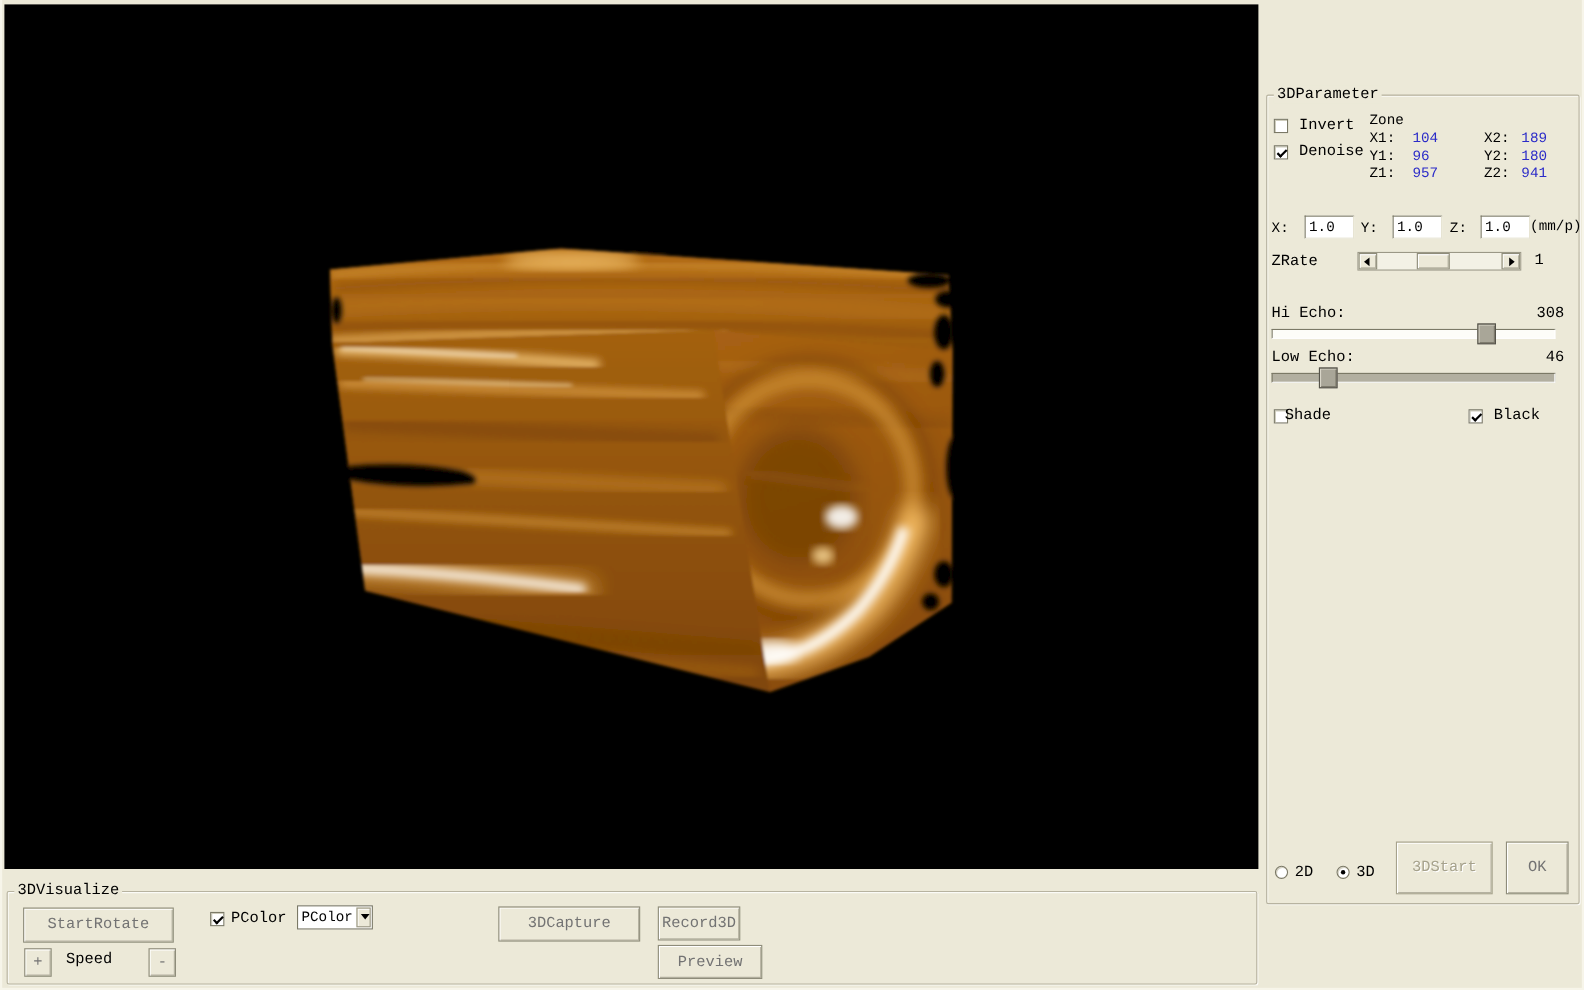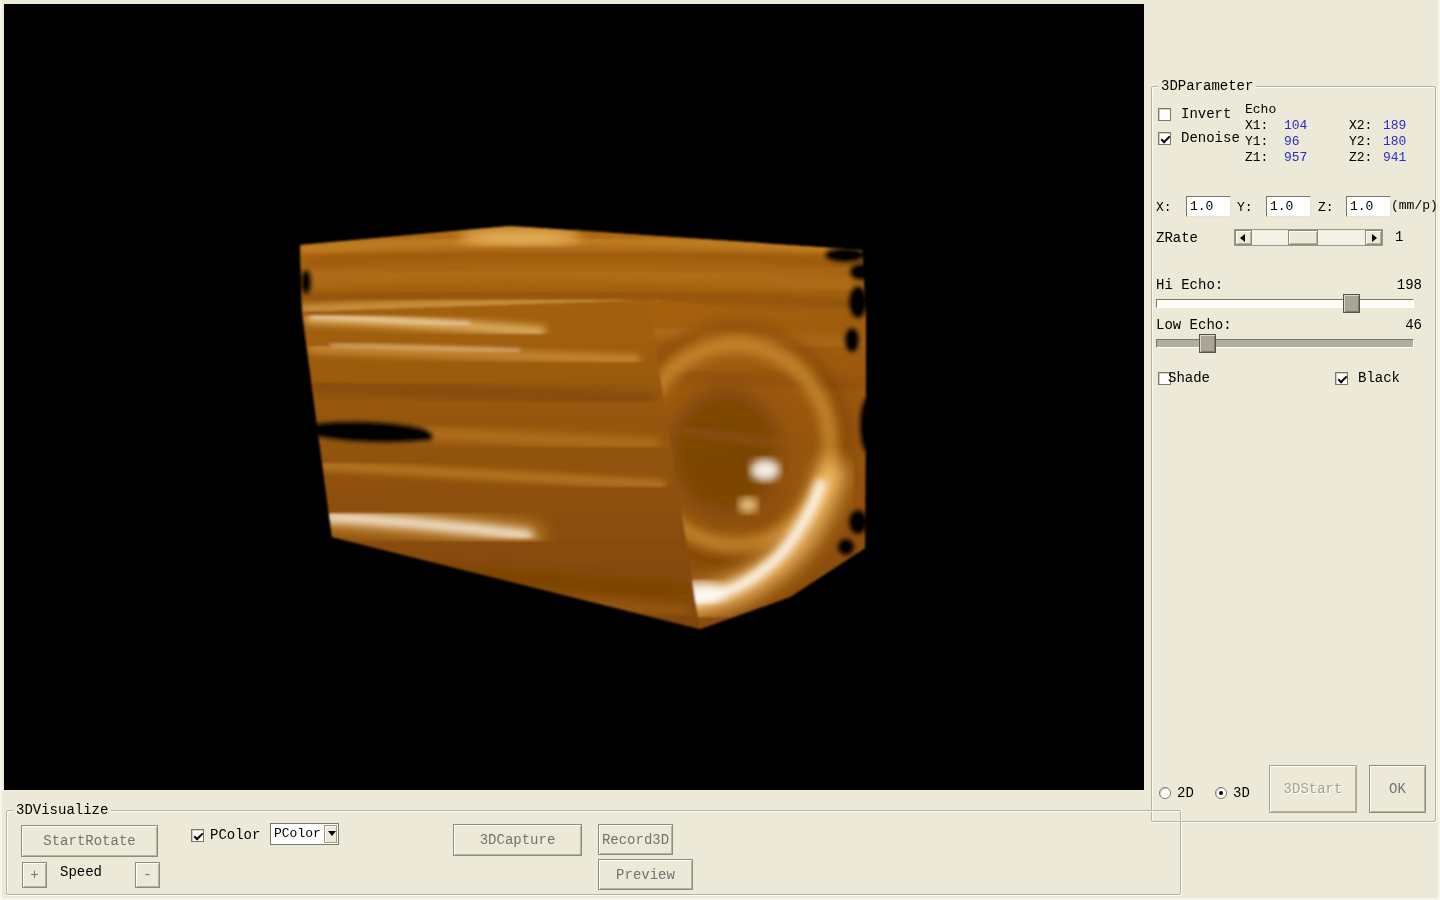--- a/index.html
+++ b/index.html
@@ -202,21 +202,21 @@
 
 <div class="abs gb" style="left:1151px;top:86px;width:283px;height:734px;">
   <span class="gb-label">3DParameter</span>
 
   <div class="abs cb" style="left:6px;top:21px;"></div>
   <span class="abs lbl" style="left:29px;top:20px;">Invert</span>
 
   <div class="abs cb on" style="left:6px;top:45px;"></div>
   <span class="abs lbl" style="left:29px;top:44px;">Denoise</span>
 
-  <span class="abs lbl small" style="left:93px;top:15px;">Echo</span>
+  <span class="abs lbl small" style="left:93px;top:15px;">Zone</span>
 
   <span class="abs lbl small" style="left:93px;top:31px;">X1:</span>
   <span class="abs lbl small blue" style="left:132px;top:31px;">104</span>
   <span class="abs lbl small" style="left:197px;top:31px;">X2:</span>
   <span class="abs lbl small blue" style="left:231px;top:31px;">189</span>
 
   <span class="abs lbl small" style="left:93px;top:47px;">Y1:</span>
   <span class="abs lbl small blue" style="left:132px;top:47px;">96</span>
   <span class="abs lbl small" style="left:197px;top:47px;">Y2:</span>
   <span class="abs lbl small blue" style="left:231px;top:47px;">180</span>
@@ -240,21 +240,21 @@
         <i class="tri tri-left"></i>
       </div>
     <div class="sthumb" style="left: 53px;"></div>
     <div class="sbtn" style="right:0;">
         <i class="tri tri-right"></i>
       </div>
   </div>
   <span class="abs lbl" style="left:243px;top:143px;">1</span>
 
   <span class="abs lbl" style="left:4px;top:191px;">Hi Echo:</span>
-  <span class="abs lbl" style="left:220px;top:191px;width:50px;text-align:right;">198</span>
+  <span class="abs lbl" style="left:220px;top:191px;width:50px;text-align:right;">308</span>
   <div class="abs" style="left:4px;top:207px;width:258px;height:20px;">
     <div class="tchannel white"></div>
     <div class="tthumb" style="left: 187px;"></div>
   </div>
 
   <span class="abs lbl" style="left:4px;top:231px;">Low Echo:</span>
   <span class="abs lbl" style="left:220px;top:231px;width:50px;text-align:right;">46</span>
   <div class="abs" style="left:4px;top:247px;width:258px;height:20px;">
     <div class="tchannel gray"></div>
     <div class="tthumb" style="left: 43px;"></div>
@@ -267,21 +267,21 @@
 
   <div class="abs radio" style="left:7px;top:700px;"></div>
   <span class="abs lbl" style="left:25px;top:699px;">2D</span>
   <div class="abs radio on" style="left:63px;top:700px;"></div>
   <span class="abs lbl" style="left:81px;top:699px;">3D</span>
 
   <div class="abs btn disabled" style="left:117px;top:678px;width:88px;height:48px;">3DStart</div>
   <div class="abs btn" style="left:217px;top:678px;width:57px;height:48px;">OK</div>
 </div>
 
-<div class="abs gb" style="left:6px;top:810px;width:1135px;height:83px;padding-left:38px;">
+<div class="abs gb" style="left:6px;top:810px;width:1135px;height:83px;">
   <span class="gb-label">3DVisualize</span>
 
   <div class="abs btn" style="left:14px;top:14px;width:137px;height:32px;">StartRotate</div>
 
   <div class="abs cb on" style="left:184px;top:18px;"></div>
   <span class="abs lbl" style="left:203px;top:17px;">PColor</span>
 
   <div class="abs combo" style="left:263px;top:12px;width:69px;height:22px;">
     <span class="txt">PColor</span>
     <span class="drop">

